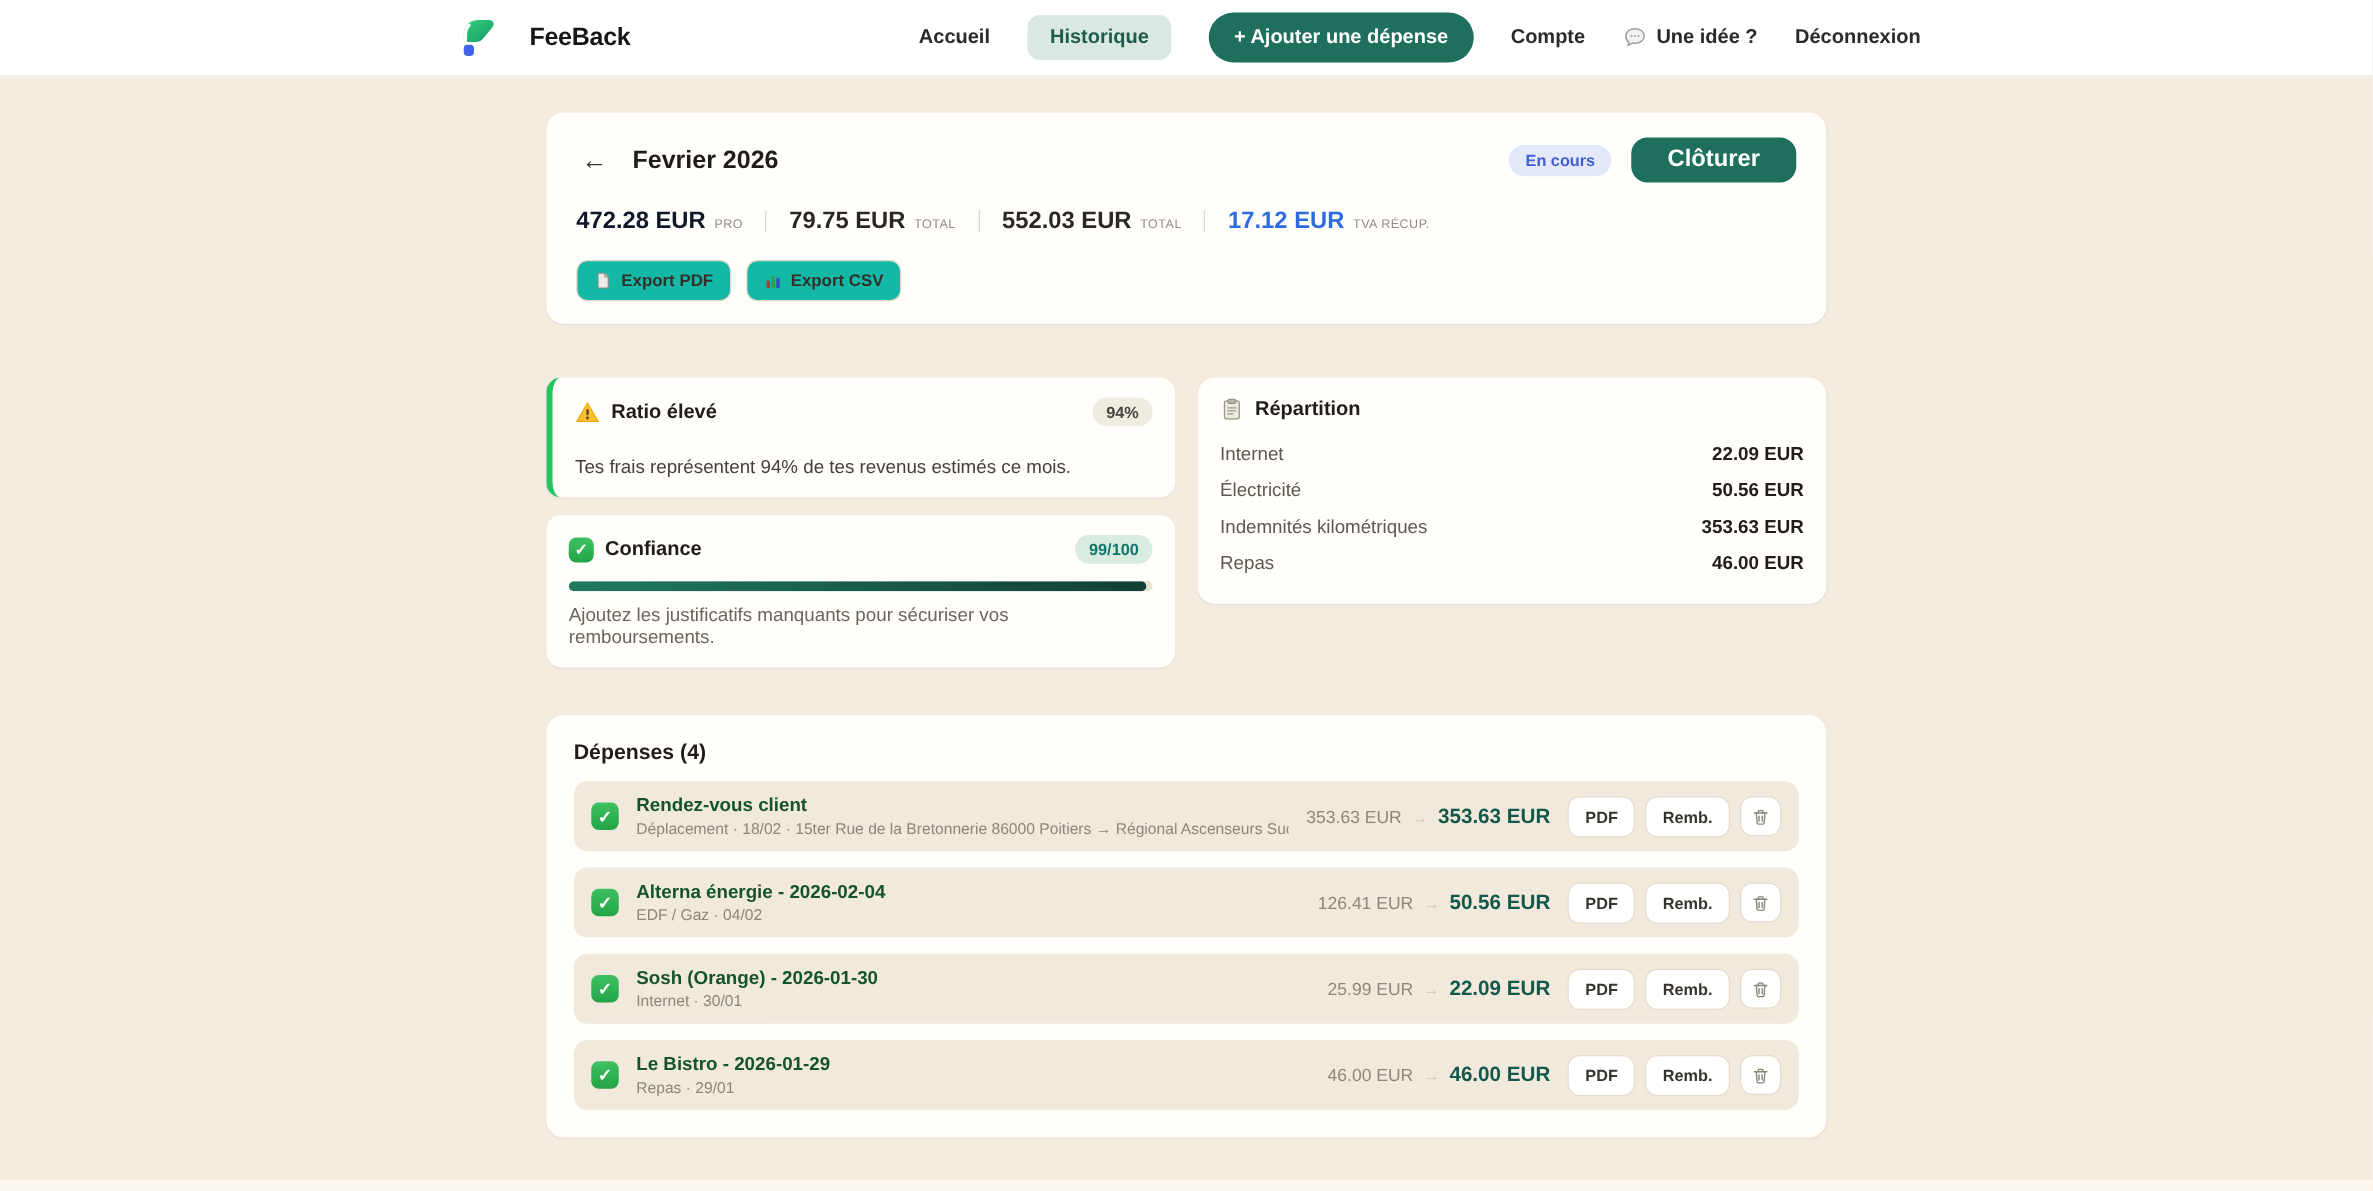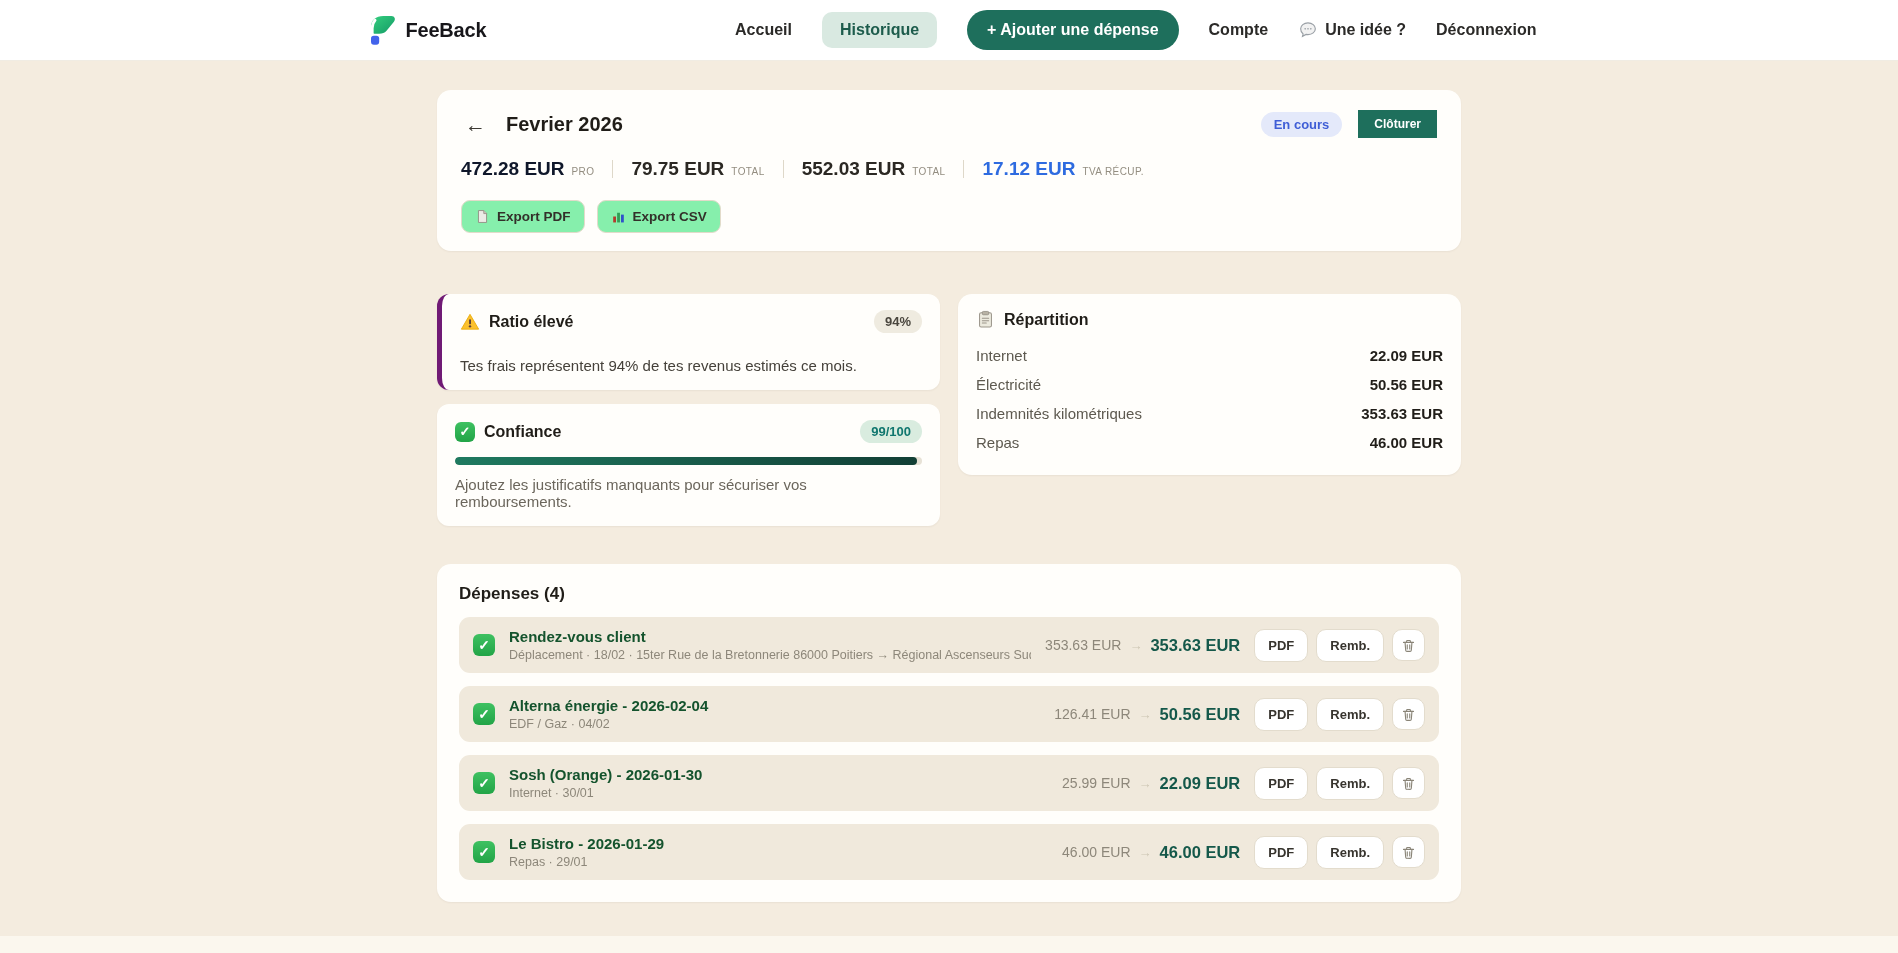--- a/index.html
+++ b/index.html
@@ -14,21 +14,21 @@
   button { font-family:inherit; cursor:pointer; }
 
   
   header {
     height:61px; background:#ffffff; border-bottom:1px solid #f0ece3;
     display:flex; align-items:center;
   }
   .header-inner {
     width:1175px; margin:0 auto; display:flex; align-items:center; justify-content:space-between;
   }
-  .brand { display:flex; align-items:center; gap:8px; }
+  .brand { display:flex; align-items:center; gap:26px; }
   .brand-name { font-size:20px; font-weight:bold; letter-spacing:-0.2px; color:#17161a; }
   nav.main-nav { display:flex; align-items:center; gap:30px; }
   .nav-link { font-size:16px; font-weight:bold; color:#2b2a28; }
   .nav-pill {
     background:#d9e9e1; color:#1d5c4c; font-size:16px; font-weight:bold;
     padding:9px 18px; border-radius:10px;
   }
   .nav-cta {
     background:#1e6f5c; color:#ffffff; font-size:16px; font-weight:bold;
     padding:11px 20px; border-radius:22px; border:none;
@@ -49,47 +49,47 @@
   .back-btn {
     background:none; border:none; font-size:21px; color:#3d3a34; line-height:1; padding:2px 4px;
   }
   .month-title { font-size:20px; font-weight:bold; color:#201d18; }
   .summary-top .spacer { flex:1; }
   .status-pill {
     background:#e4e9fa; color:#3f5ed6; font-size:13px; font-weight:bold;
     padding:5px 13px; border-radius:999px;
   }
   .close-btn {
-    background:#1e6f5c; color:#fff; font-size:12px; font-weight:bold;
-    border:none; padding:7px 16px; border-radius:0;
+    background:#1e6f5c; color:#fff; font-size:19px; font-weight:bold;
+    border:none; padding:7px 29px; border-radius:13px;
   }
   .totals { display:flex; align-items:center; gap:18px; margin-top:20px; }
   .total-group { display:flex; align-items:baseline; gap:7px; }
   .total-amount { font-size:19px; font-weight:bold; }
   .t-pro   { color:#0f172a; }
   .t-perso { color:#2b2823; }
   .t-total { color:#2b2823; }
   .t-tva   { color:#2e6be0; }
   .total-label { font-size:10px; color:#938d80; letter-spacing:.4px; }
   .tot-sep { width:1px; height:18px; background:#ded8c9; }
   .export-row { display:flex; gap:12px; margin-top:20px; }
   .export-btn {
     display:flex; align-items:center; gap:7px;
-    background:#86efac; border:1px solid #e2dbca; border-radius:9px;
+    background:#14b8a6; border:1px solid #e2dbca; border-radius:9px;
     padding:8px 13px; font-size:13.5px; font-weight:bold; color:#33302a;
   }
 
   
   .alerts-grid {
     display:grid; grid-template-columns:1fr 1fr; gap:18px; align-items:start;
     margin-top:43px;
   }
   .col-left { display:flex; flex-direction:column; gap:14px; }
   .alert-card { border-radius:12px; padding:16px 18px; }
-  .ratio-card { border-left:5px solid #701a75; }
+  .ratio-card { border-left:5px solid #22c55e; }
   .card-head { display:flex; align-items:center; gap:9px; }
   .card-head-title { font-size:16px; font-weight:bold; color:#201d18; }
   .card-head .spacer { flex:1; }
   .badge-beige {
     background:#efebe0; color:#4a463e; font-size:13px; font-weight:bold;
     padding:4px 11px; border-radius:999px;
   }
   .badge-green {
     background:#d9ecdf; color:#0f766e; font-size:13px; font-weight:bold;
     padding:4px 11px; border-radius:999px;

